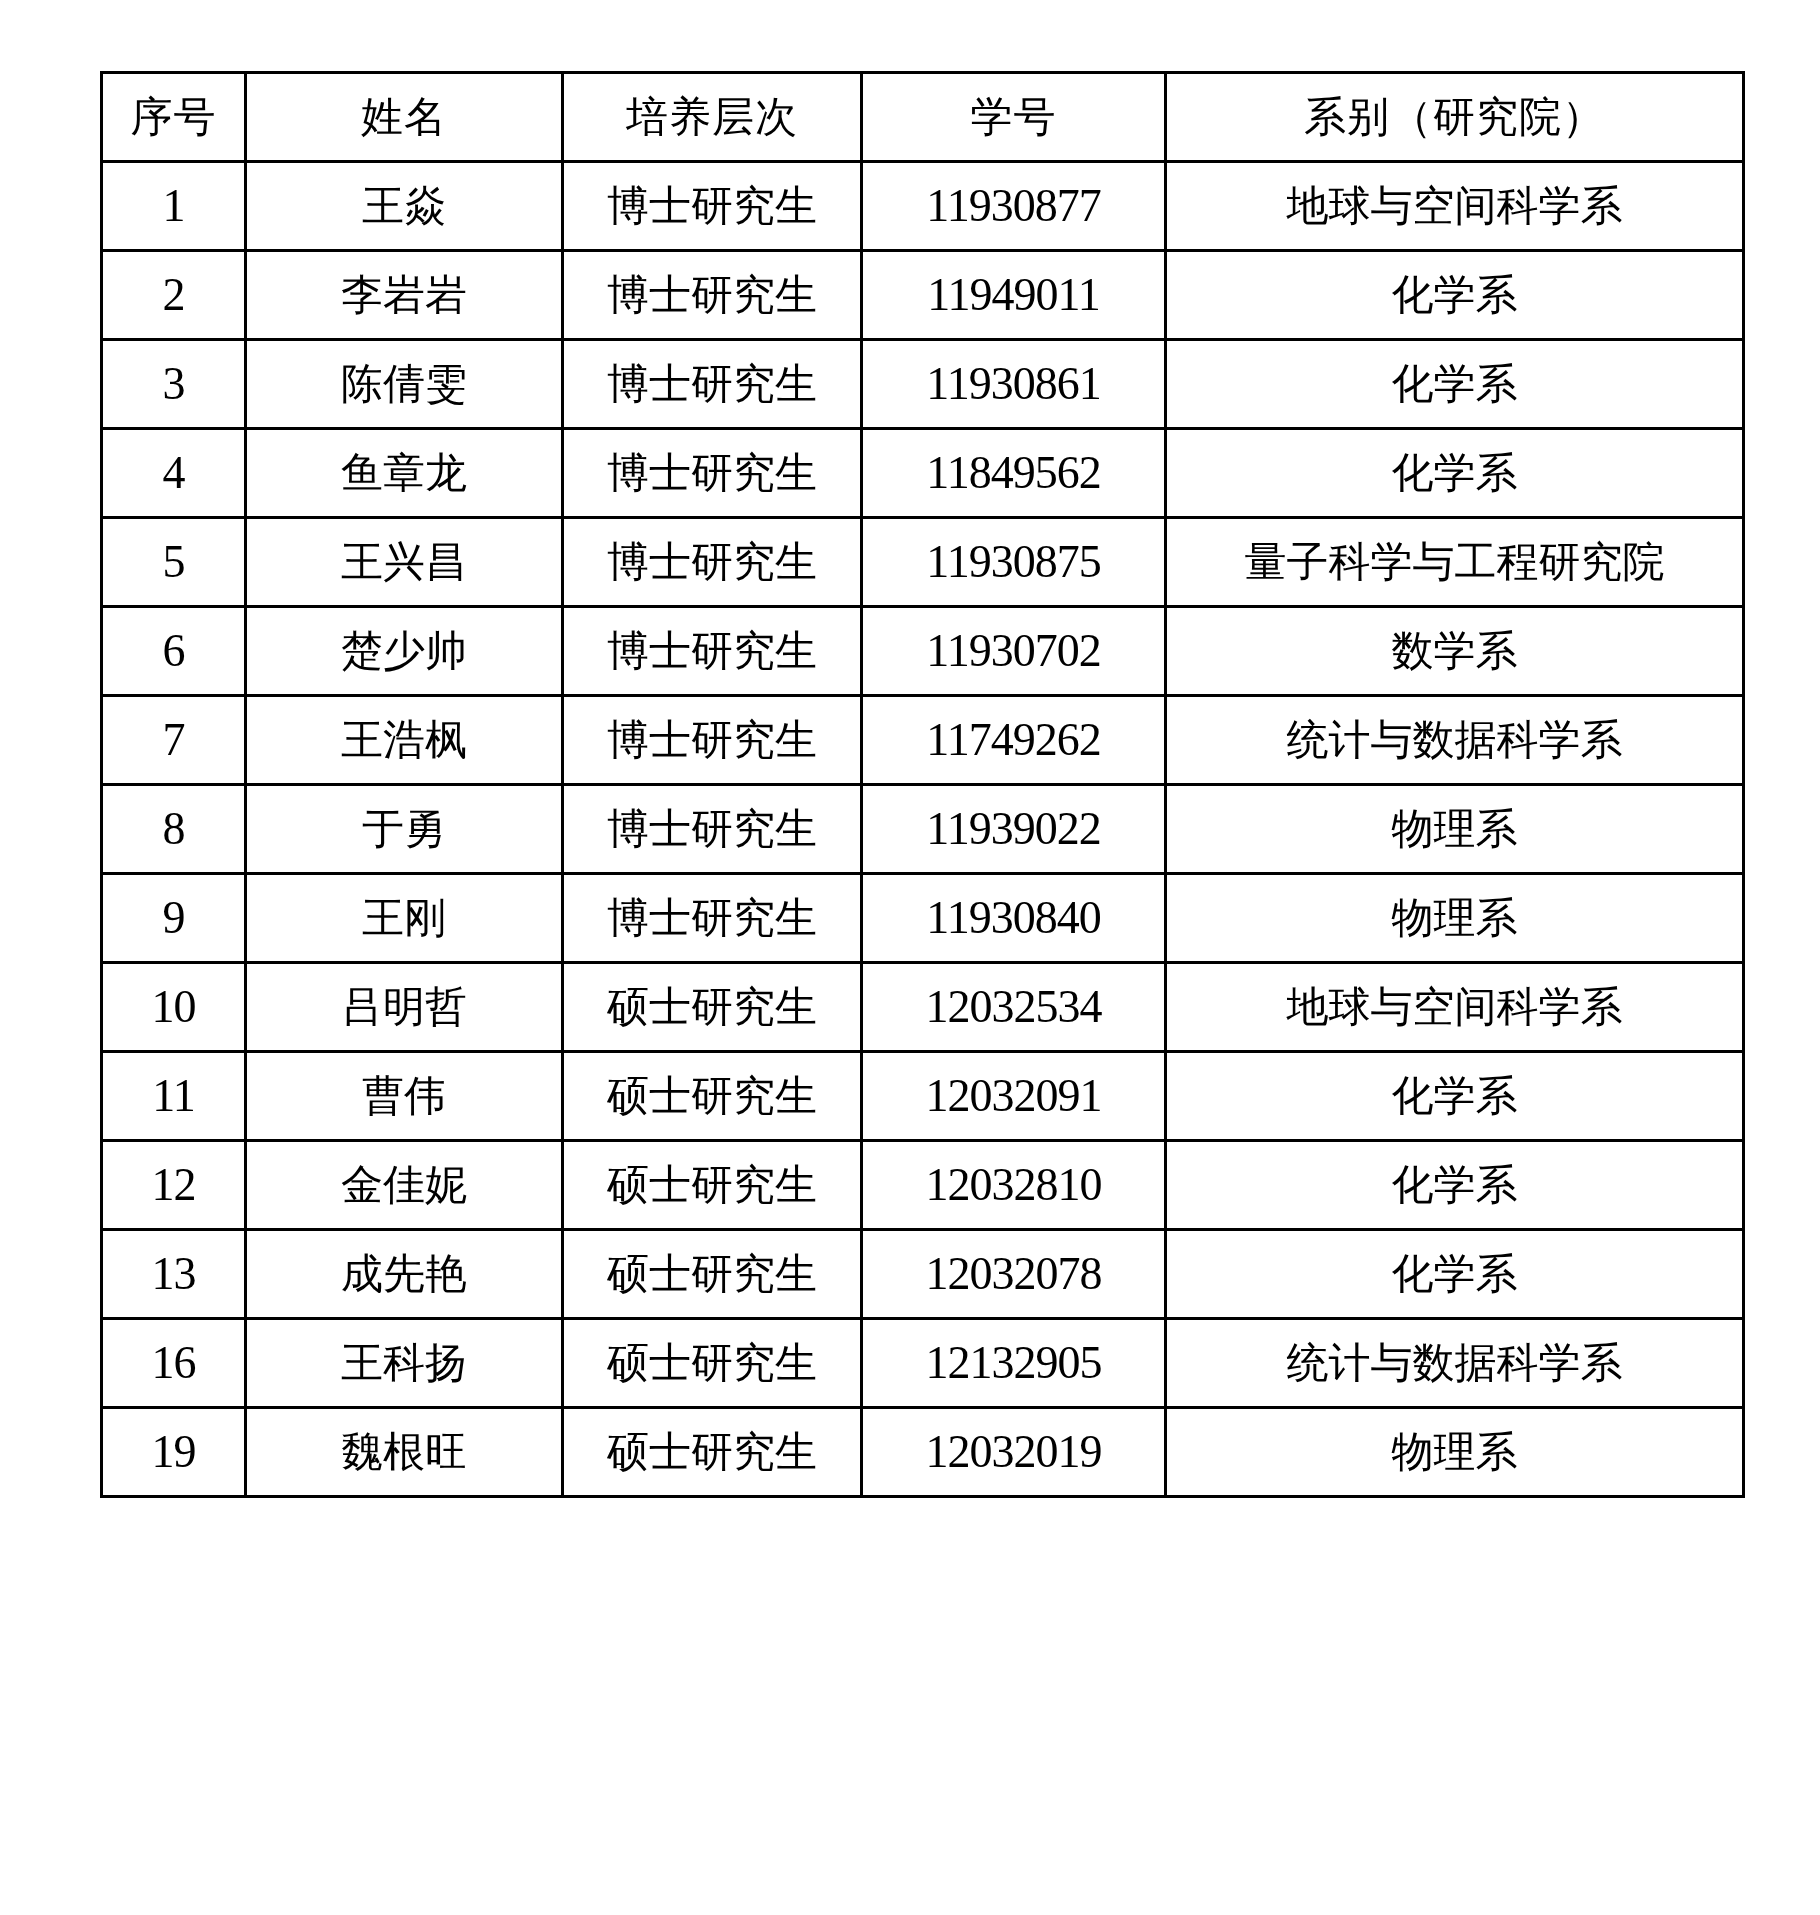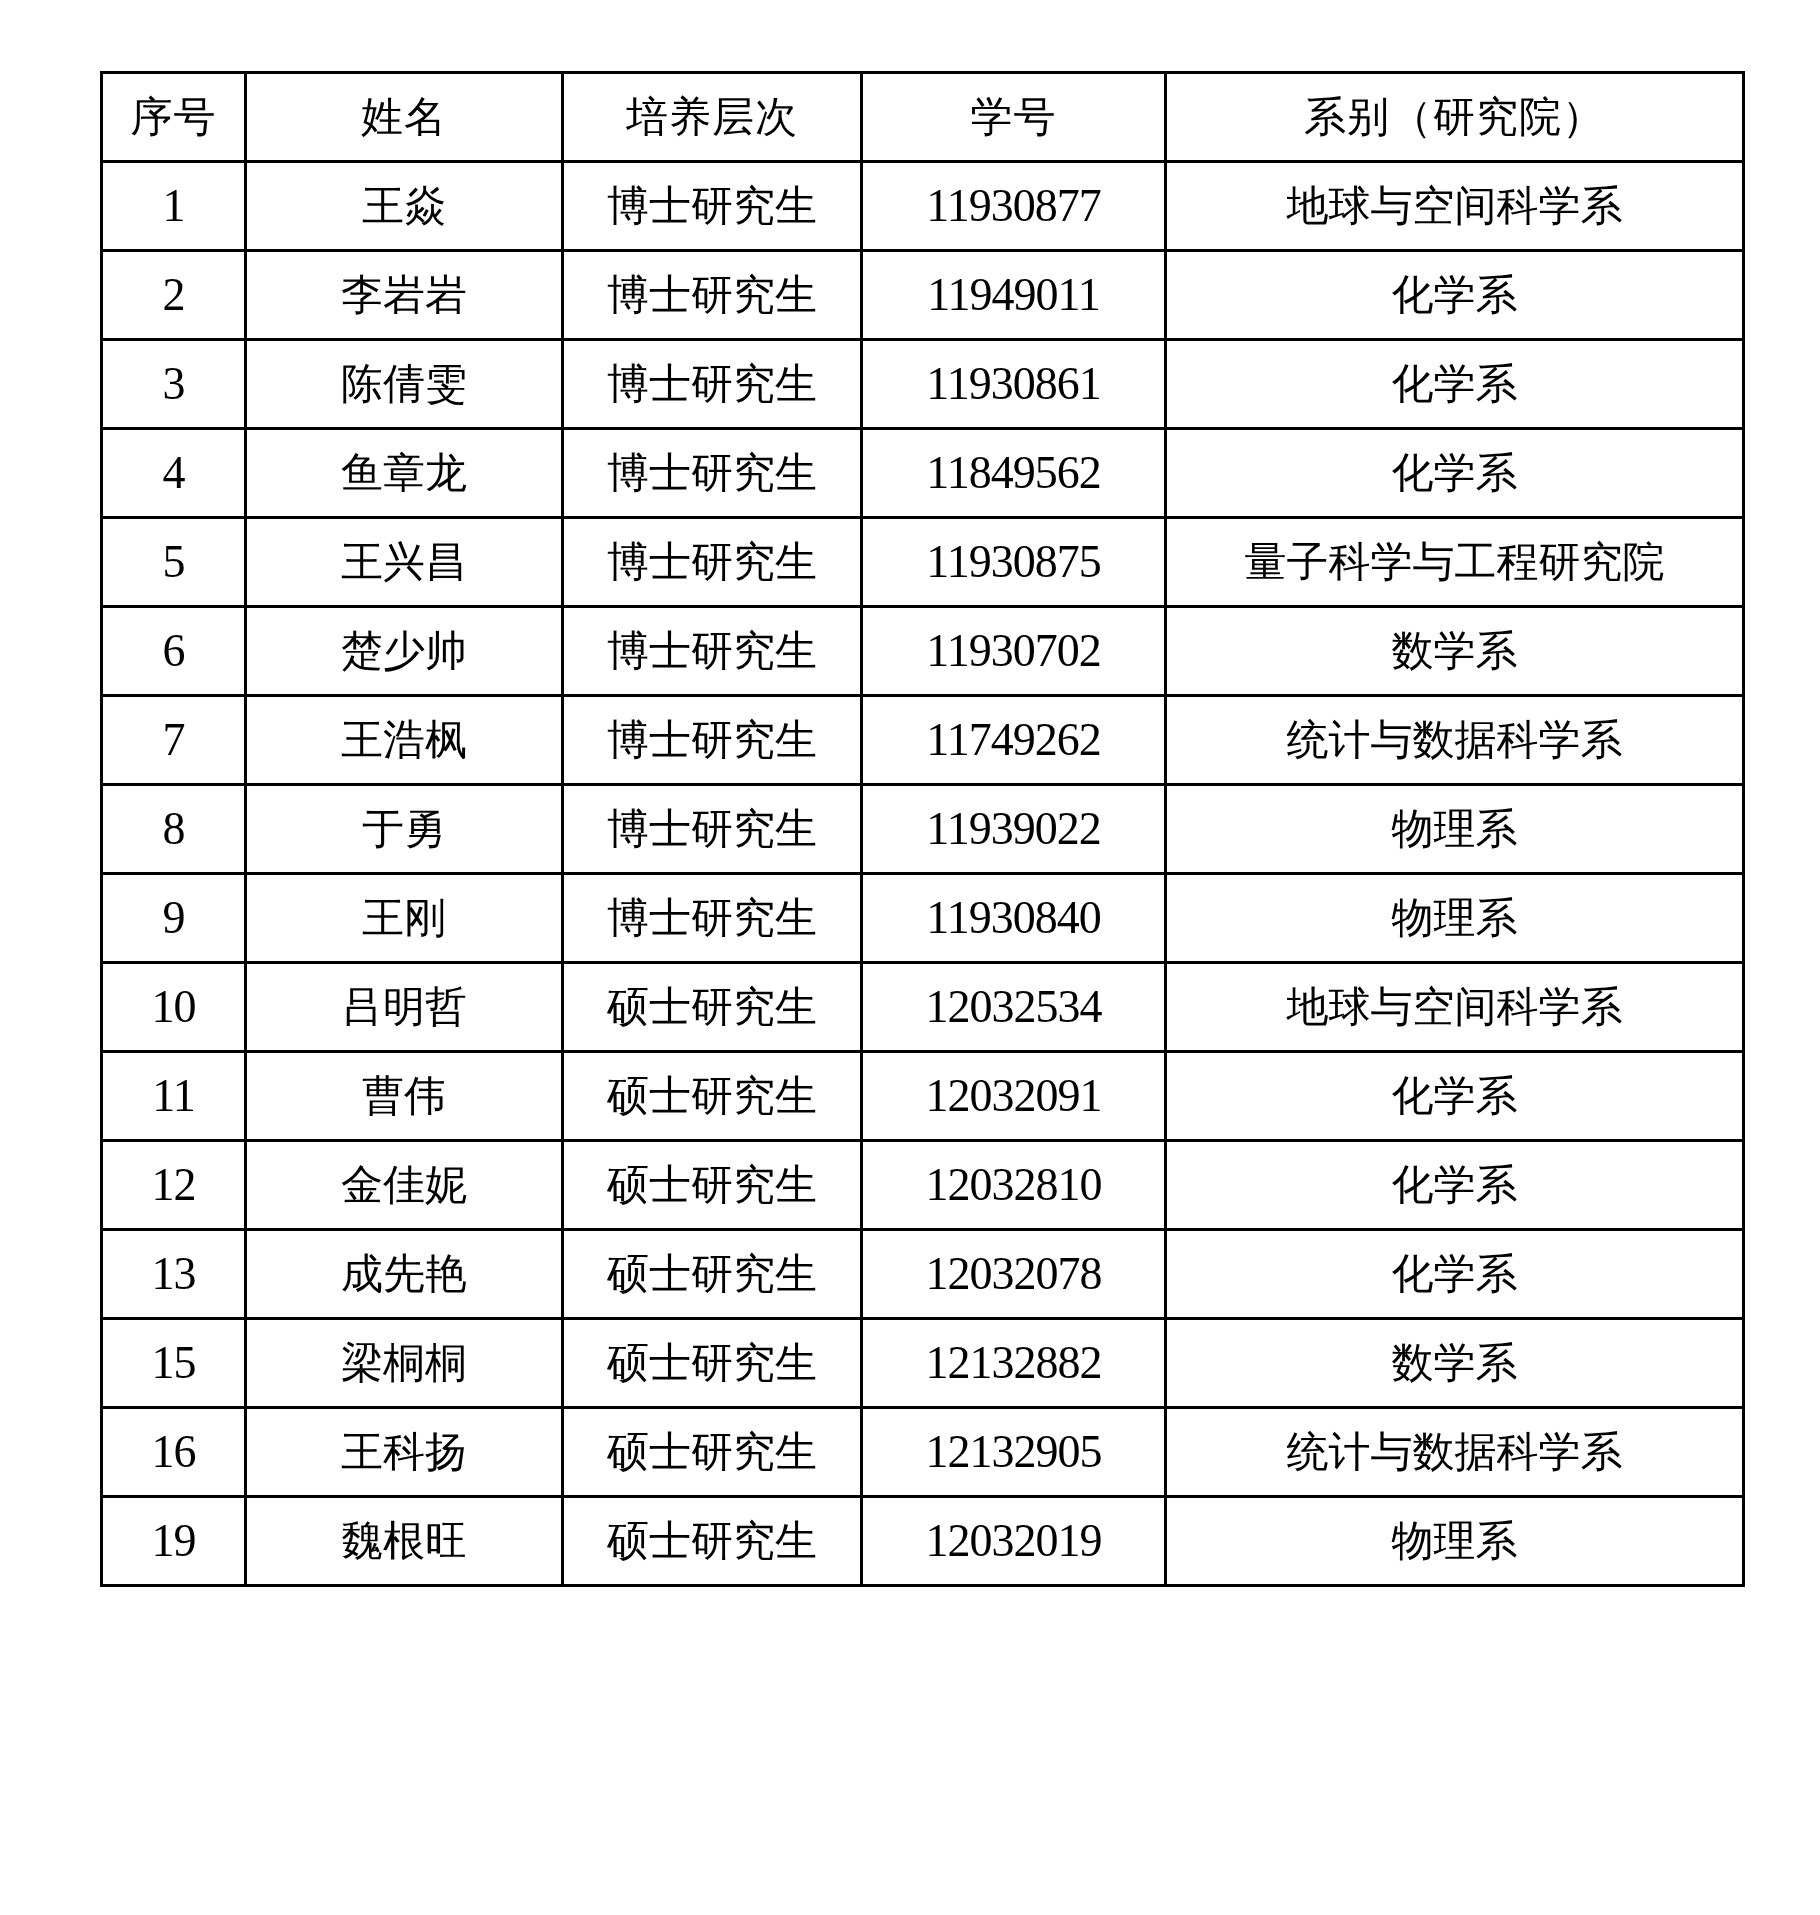--- a/index.html
+++ b/index.html
@@ -161,27 +161,20 @@
         <td>化学系</td>
       </tr>
       <tr>
         <td class="num">13</td>
         <td>成先艳</td>
         <td>硕士研究生</td>
         <td class="num">12032078</td>
         <td>化学系</td>
       </tr>
       <tr>
-        <td class="num">15</td>
-        <td>梁桐桐</td>
-        <td>硕士研究生</td>
-        <td class="num">12132882</td>
-        <td>数学系</td>
-      </tr>
-      <tr>
         <td class="num">16</td>
         <td>王科扬</td>
         <td>硕士研究生</td>
         <td class="num">12132905</td>
         <td>统计与数据科学系</td>
       </tr>
       <tr>
         <td class="num">19</td>
         <td>魏根旺</td>
         <td>硕士研究生</td>

